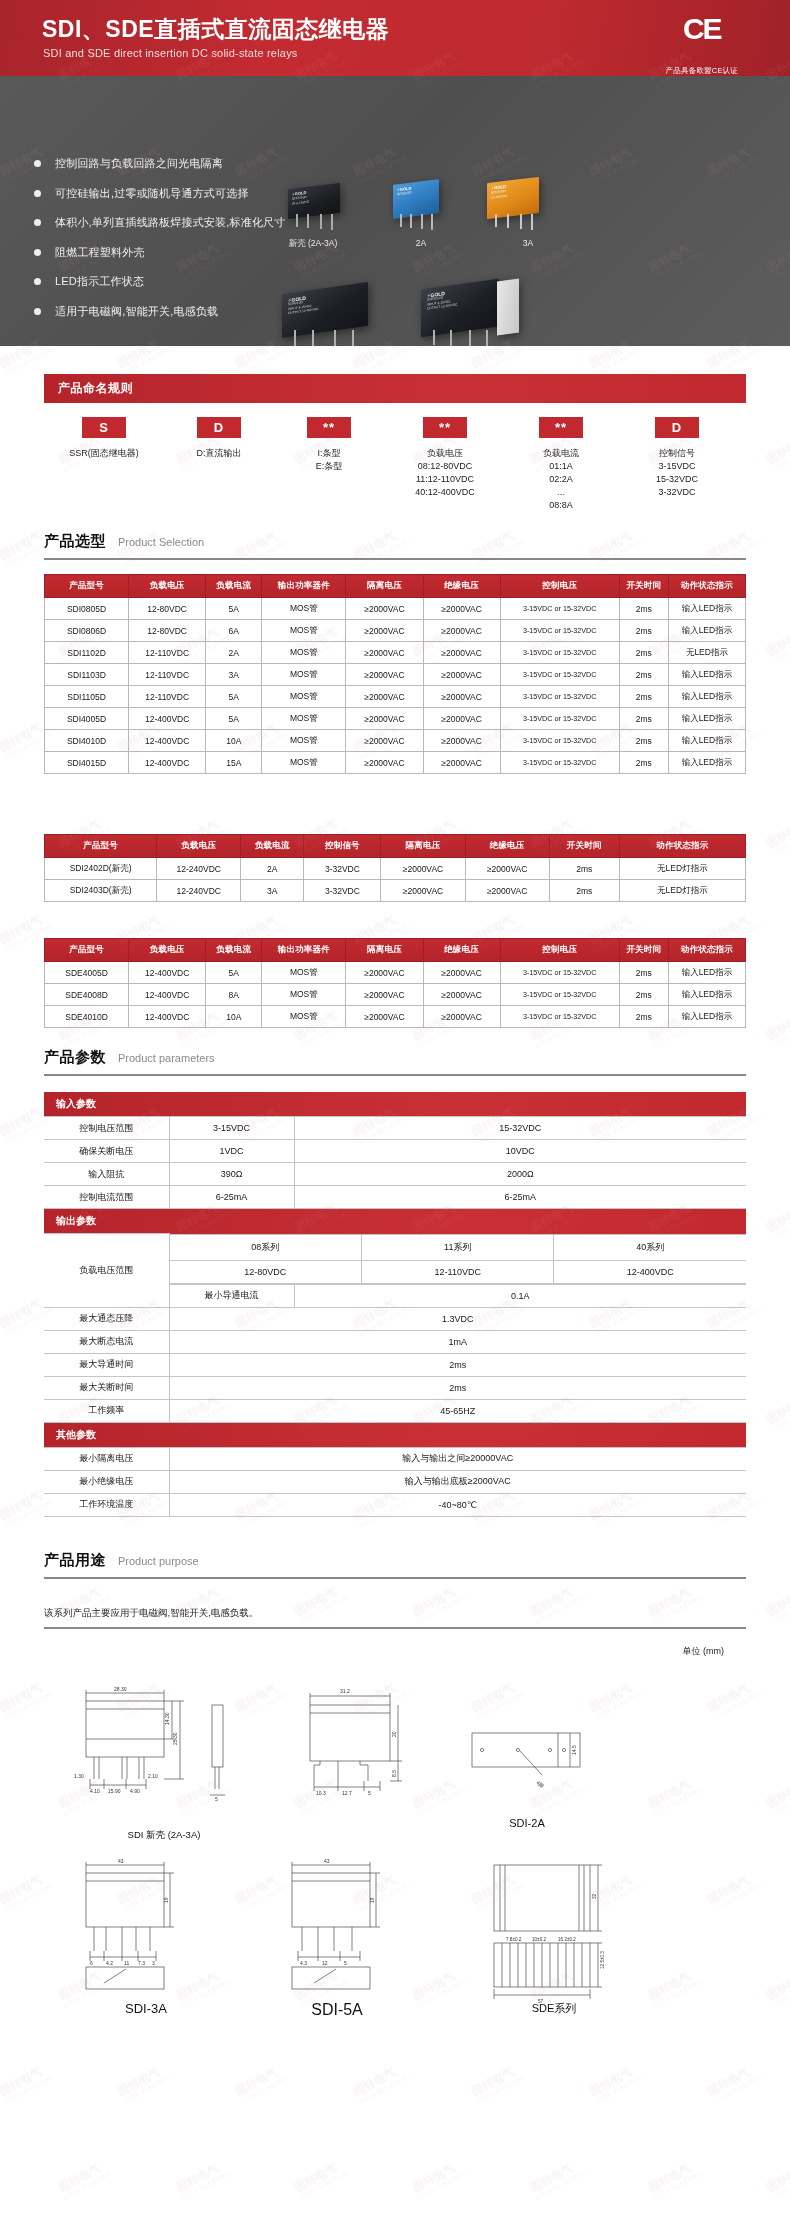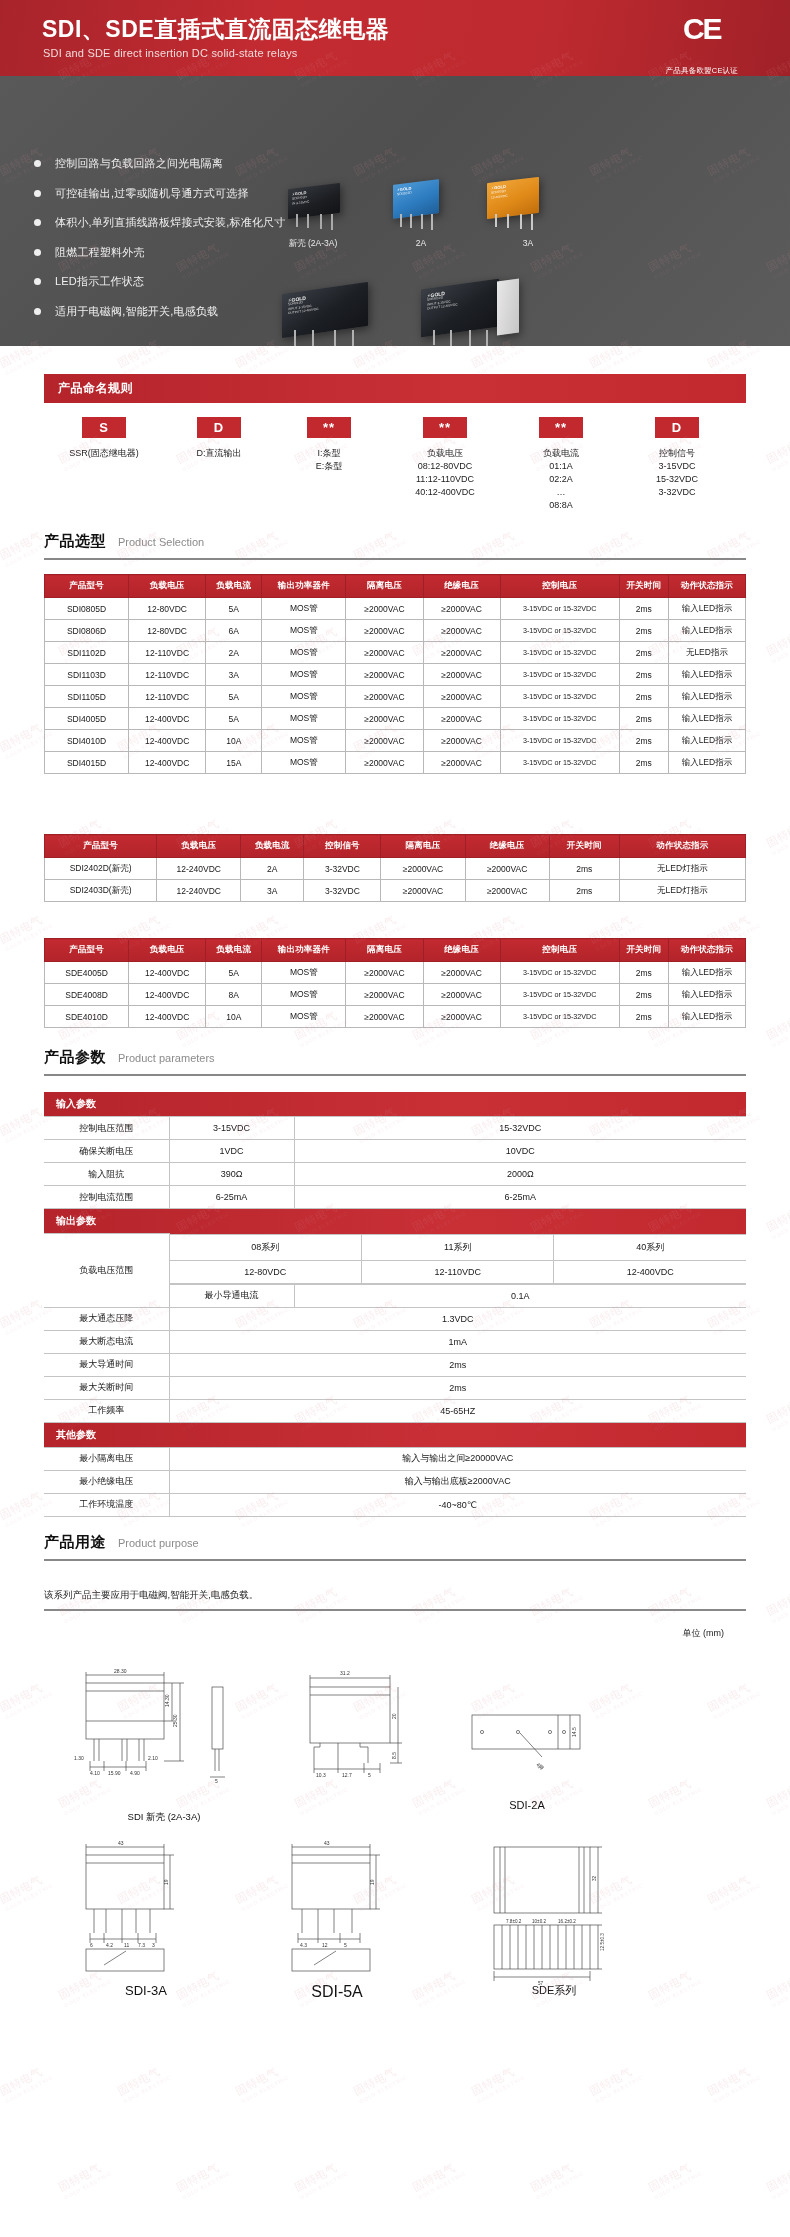--- a/index.html
+++ b/index.html
@@ -610,21 +610,21 @@
         <td class="lab">最小绝缘电压</td>
         <td colspan="2">输入与输出底板≥2000VAC</td>
       </tr>
       <tr>
         <td class="lab">工作环境温度</td>
         <td colspan="2">-40~80℃</td>
       </tr>
     </tbody>
   </table>
 
-  <div class="sec-title" style="padding-top:16px;">
+  <div class="sec-title" style="padding-top:34px;">
     <span class="sec-cn">产品用途</span>
     <span class="sec-en">Product purpose</span>
   </div>
   <div class="sec-rule"></div>
 
   <div class="purpose">
     <div class="purpose-cn">该系列产品主要应用于电磁阀,智能开关,电感负载。</div>
   </div>
 
   <div class="sec-rule"></div>

